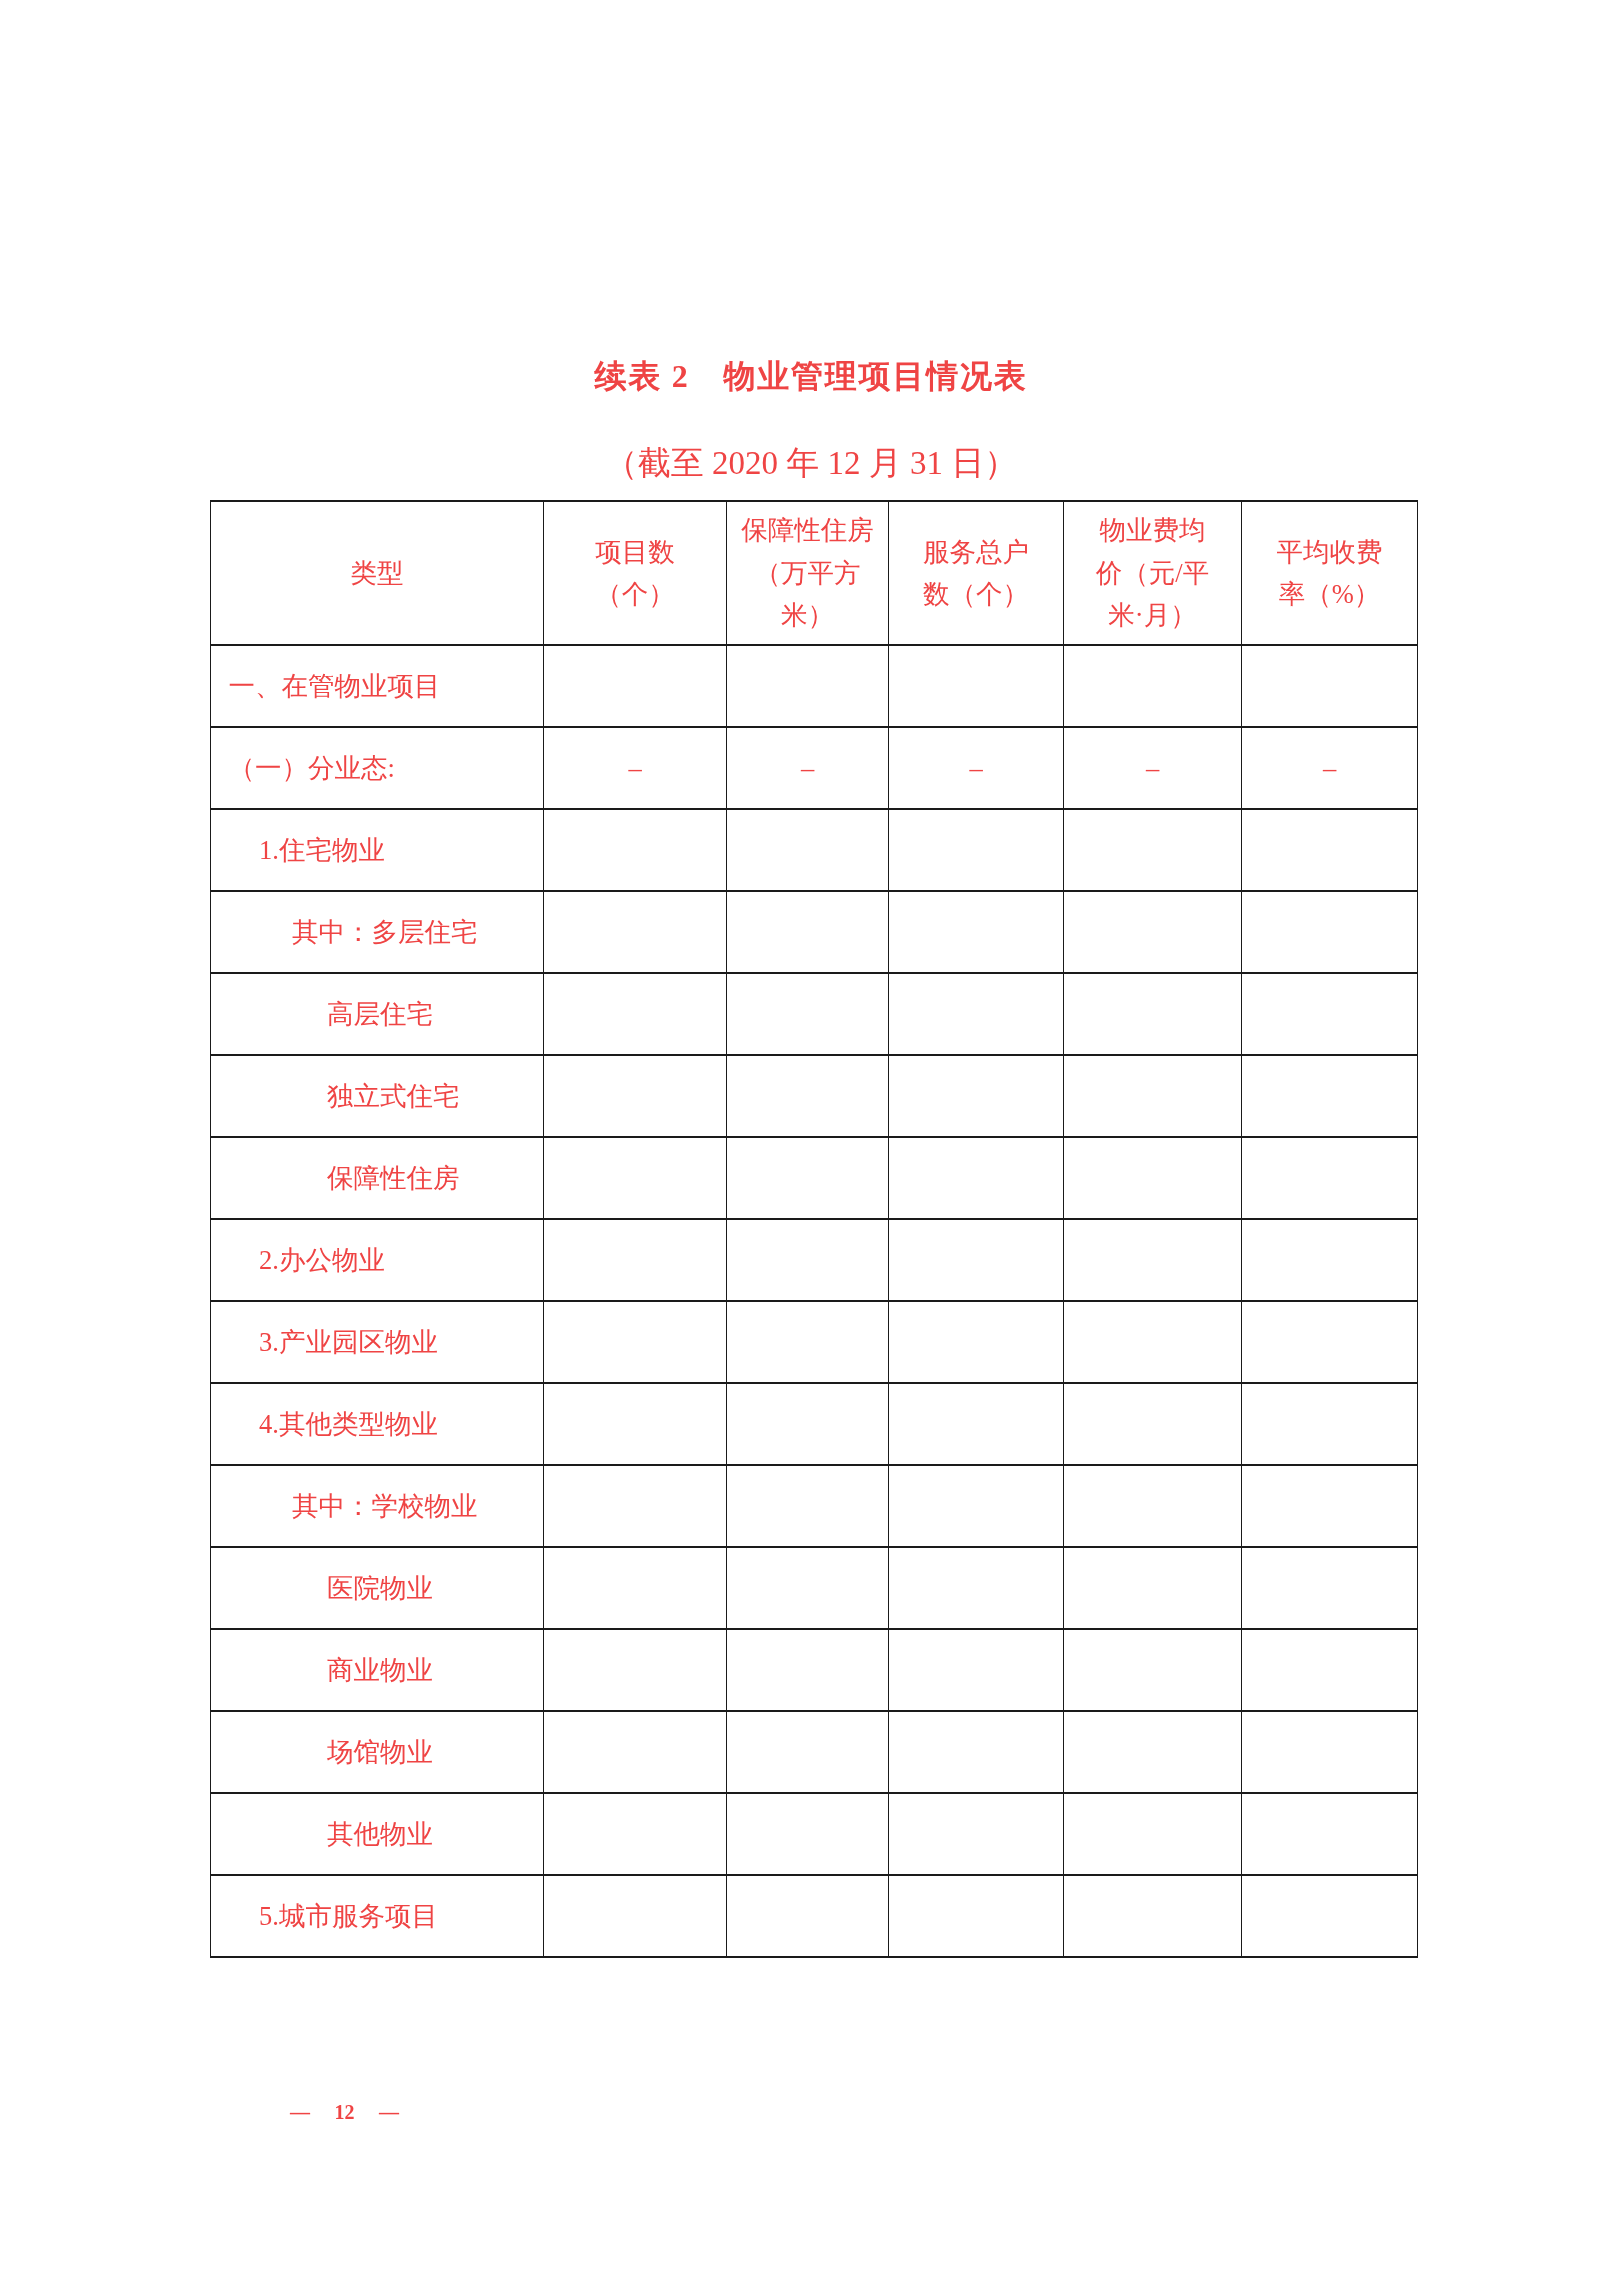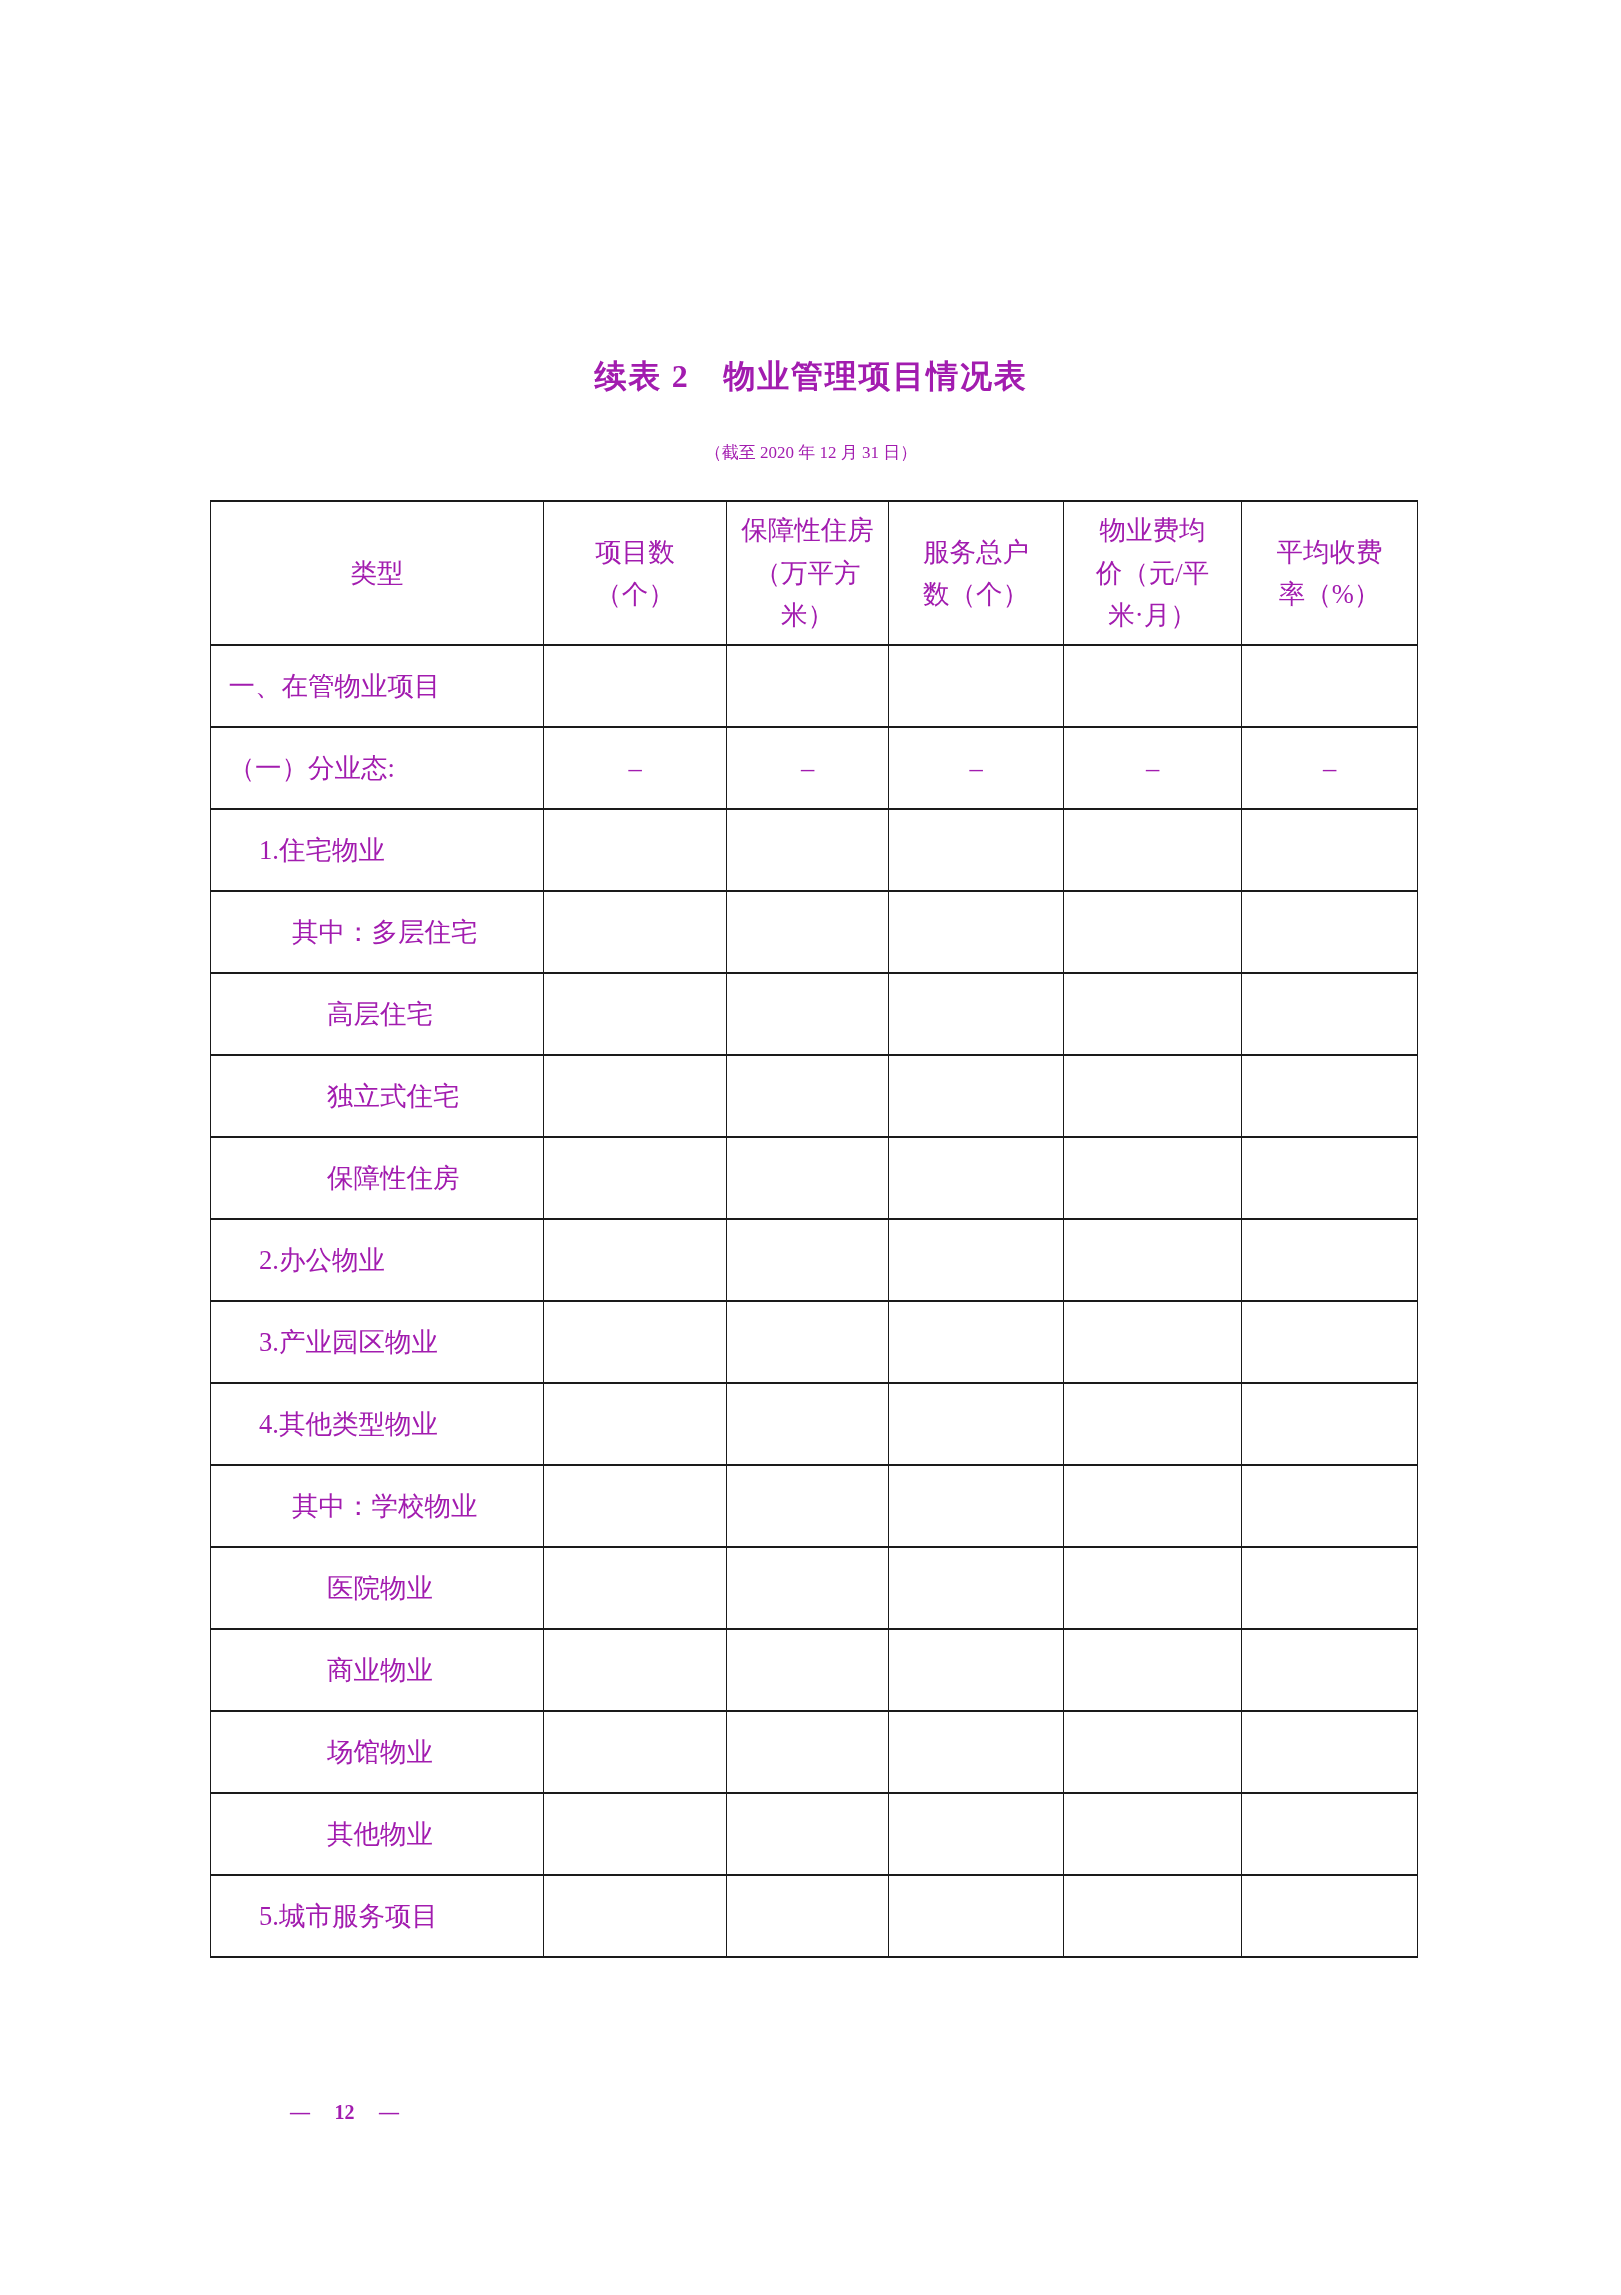--- a/index.html
+++ b/index.html
@@ -2,42 +2,42 @@
 <html style="font-size:14px"><head>
 <meta charset="utf-8">
 <style>
   * { margin: 0; padding: 0; box-sizing: border-box; }
   html, body { background: #ffffff; }
   .page {
     position: relative;
     width: 1622px;
     height: 2295px;
     background: #ffffff;
-    color: #a21caf;
+    color: #ef4444;
     font-family: "Liberation Serif", "DejaVu Serif", serif;
     overflow: hidden;
   }
   .title {
     position: absolute;
     top: 355px;
     left: 0;
     width: 100%;
     text-align: center;
     font-size: 32px;
     font-weight: bold;
     letter-spacing: 1.8px;
     white-space: pre-wrap;
   }
   .subtitle {
     position: absolute;
     top: 441px;
     left: 0;
     width: 100%;
     text-align: center;
-    font-size: 17px;
+    font-size: 33px;
     font-weight: normal;
     white-space: pre-wrap;
   }
   table.main {
     position: absolute;
     left: 210px;
     top: 500px;
     width: 1208px;
     border-collapse: collapse;
     table-layout: fixed;

